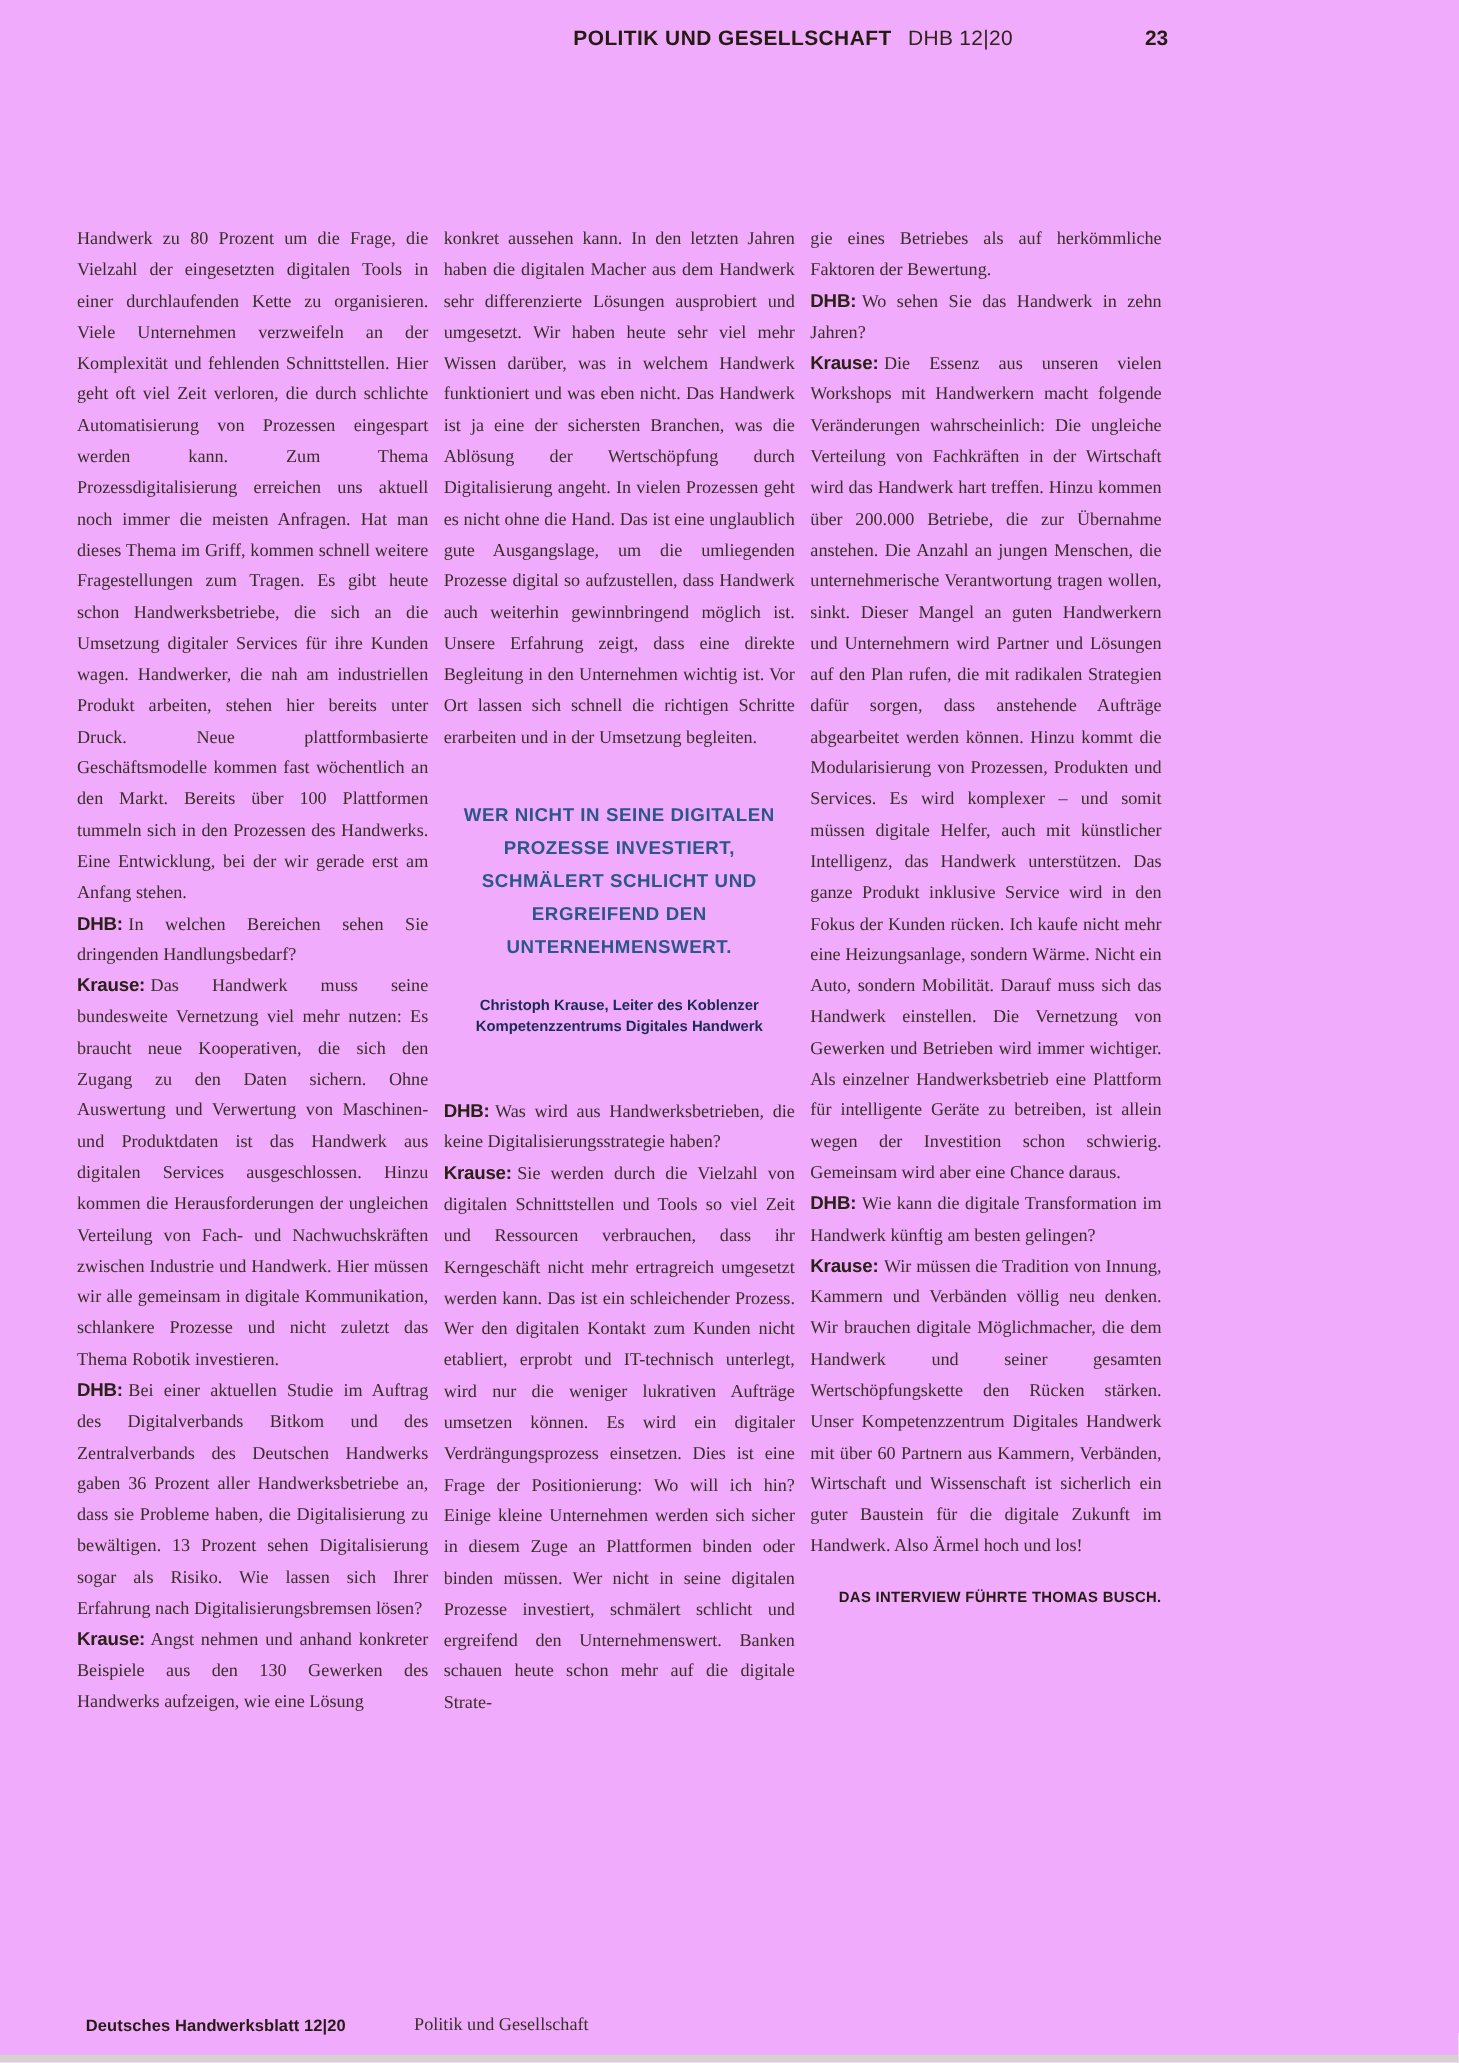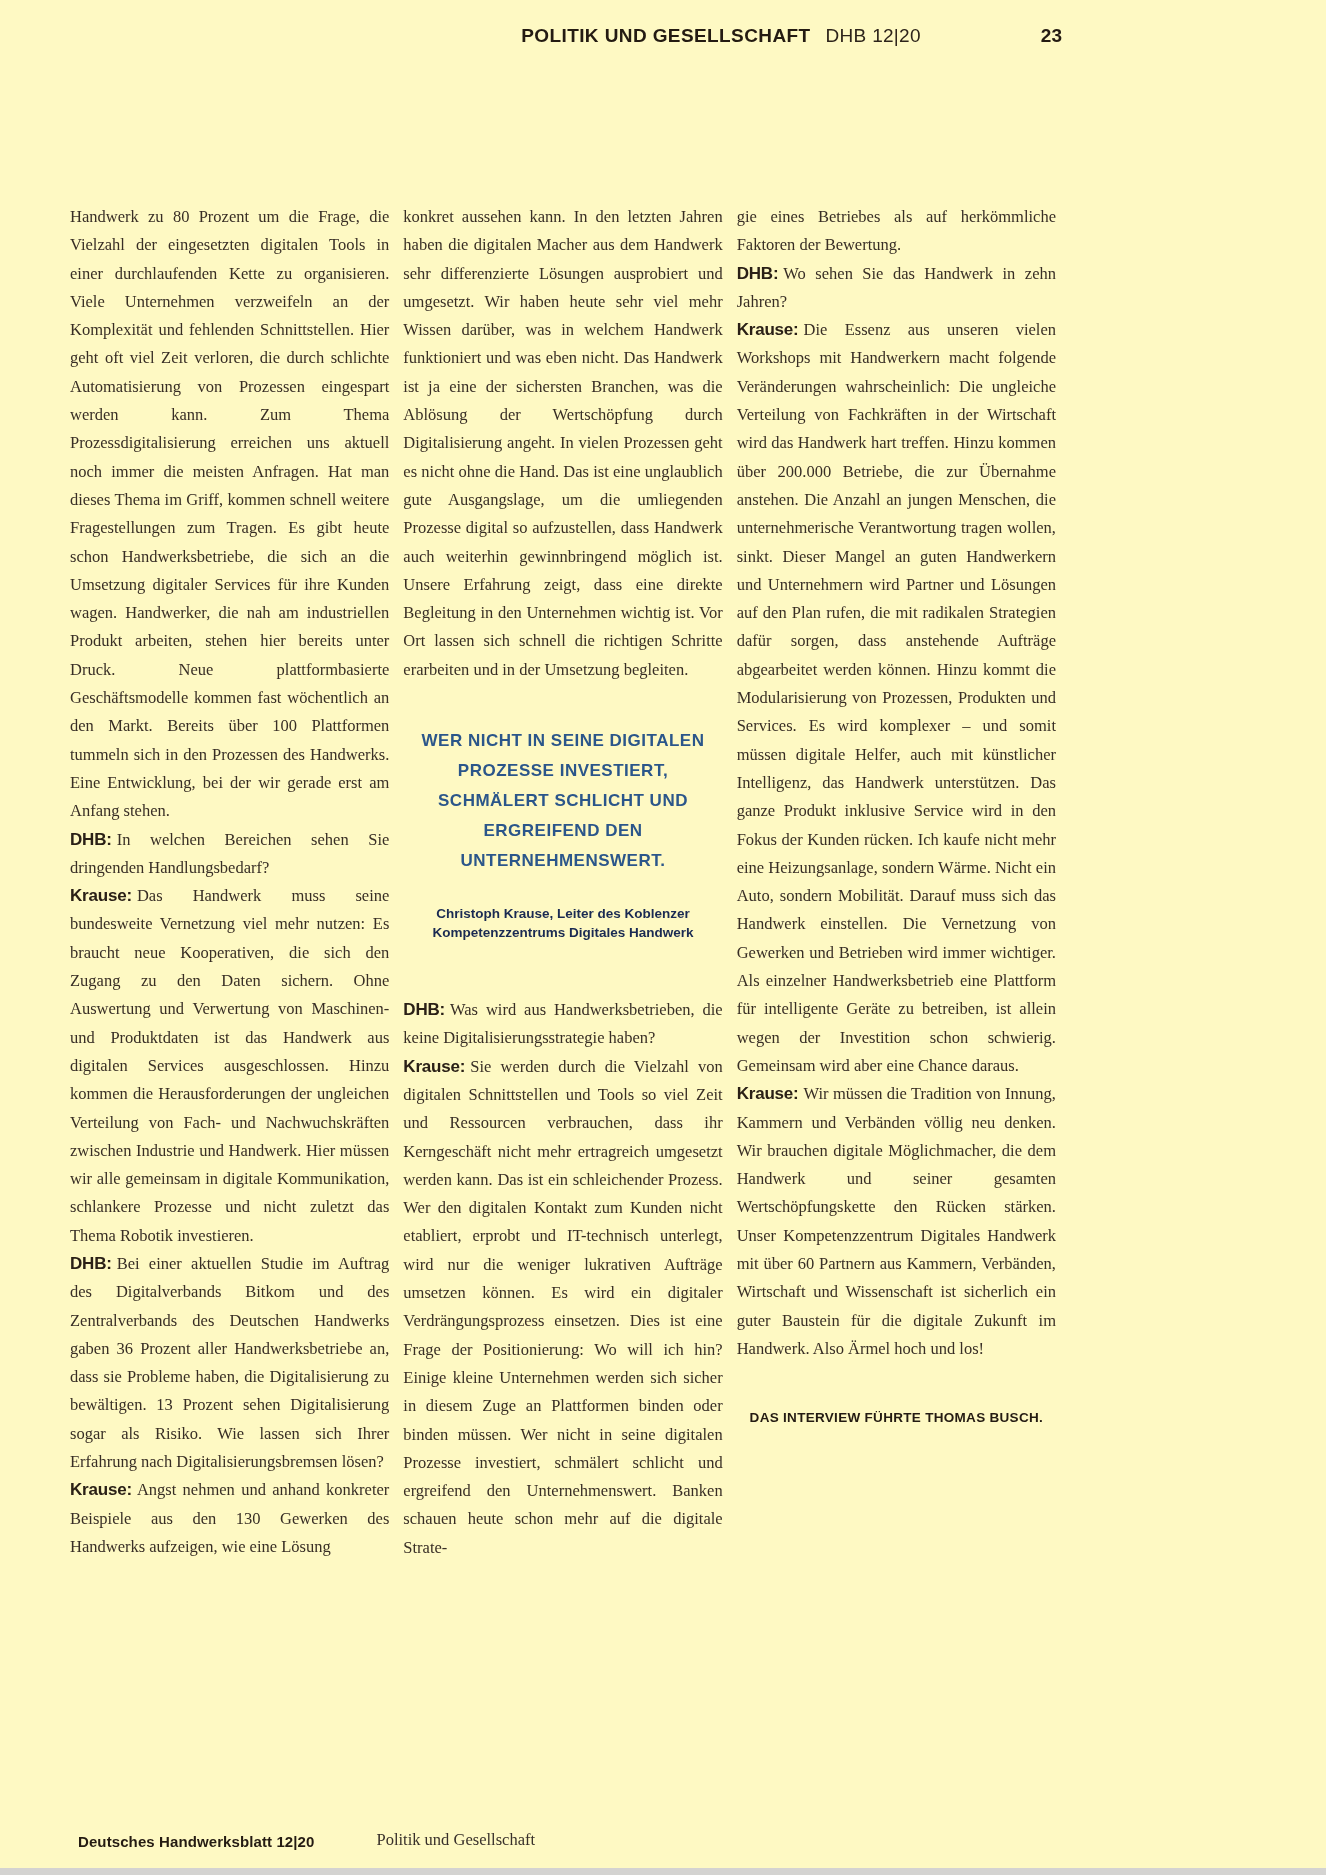--- a/index.html
+++ b/index.html
@@ -1,19 +1,19 @@
 <!DOCTYPE html>
 <html lang="de"><head>
 <meta charset="utf-8">
 <style>
   * { margin:0; padding:0; box-sizing:border-box; }
   html,body { background:#ffffff; }
   .page {
     position:relative; width:1326px; height:1875px;
-    background:#fef9c3; overflow:hidden;
+    background:#f0abfc; overflow:hidden;
     font-family:"Liberation Serif", serif; color:#382e25;
   }
   
   .header {
     position:absolute; top:25px; left:78px; width:984px;
     display:flex; align-items:baseline; justify-content:flex-end;
     font-family:"Liberation Sans", sans-serif; color:#241b12;
   }
   .header .section { font-weight:bold; font-size:19px; letter-spacing:0.4px; }
   .header .issue  { font-weight:normal; font-size:19px; margin-left:15px; color:#2d241a; letter-spacing:0.3px; }
@@ -42,21 +42,21 @@
     font-weight:bold; font-size:17px; line-height:30px;
     letter-spacing:0.5px; color:#2b568a; text-transform:uppercase;
   }
   .quote-attr {
     margin-top:28px; font-weight:bold; font-size:13.5px;
     line-height:19px; color:#1a2a52;
   }
 
   
   .credit {
-    margin-top:41px; text-align:center;
+    margin-top:18px; text-align:right;
     font-family:"Liberation Sans", sans-serif; font-weight:bold;
     font-size:13.5px; letter-spacing:0.3px; color:#241b12; hyphens:none;
   }
 
   
   .footer { position:absolute; left:78px; top:1830px; display:flex; align-items:flex-end; }
   .footer .mag {
     font-family:"Liberation Sans", sans-serif; font-weight:bold;
     font-size:15px; letter-spacing:0.1px; color:#241b12;
   }
@@ -109,20 +109,23 @@
 
     <div class="col">
       <p class="body">gie eines Betriebes als auf herkömmliche Faktoren der Bewertung.</p>
       <p class="body gap">
         <span class="speaker">DHB:</span><span>Wo sehen Sie das Handwerk in zehn Jahren?</span>
       </p>
       <p class="body">
         <span class="speaker">Krause:</span><span>Die Essenz aus unseren vielen Workshops mit Handwerkern macht folgende Veränderungen wahrscheinlich: Die ungleiche Verteilung von Fachkräften in der Wirtschaft wird das Handwerk hart treffen. Hinzu kommen über 200.000 Betriebe, die zur Übernahme anstehen. Die Anzahl an jungen Menschen, die unternehmerische Verantwortung tragen wollen, sinkt. Dieser Mangel an guten Handwerkern und Unternehmern wird Partner und Lösungen auf den Plan rufen, die mit radikalen Strategien dafür sorgen, dass anstehende Aufträge abgearbeitet werden können. Hinzu kommt die Modularisierung von Prozessen, Produkten und Services. Es wird komplexer – und somit müssen digitale Helfer, auch mit künstlicher Intelligenz, das Handwerk unterstützen. Das ganze Produkt inklusive Service wird in den Fokus der Kunden rücken. Ich kaufe nicht mehr eine Heizungsanlage, sondern Wärme. Nicht ein Auto, sondern Mobilität. Darauf muss sich das Handwerk einstellen. Die Vernetzung von Gewerken und Betrieben wird immer wichtiger. Als einzelner Handwerksbetrieb eine Plattform für intelligente Geräte zu betreiben, ist allein wegen der Investition schon schwierig. Gemeinsam wird aber eine Chance daraus.</span>
       </p>
       <p class="body">
+        <span class="speaker">DHB:</span><span>Wie kann die digitale Transformation im Handwerk künftig am besten gelingen?</span>
+      </p>
+      <p class="body">
         <span class="speaker">Krause:</span><span>Wir müssen die Tradition von Innung, Kammern und Verbänden völlig neu denken. Wir brauchen digitale Möglichmacher, die dem Handwerk und seiner gesamten Wertschöpfungskette den Rücken stärken. Unser Kompetenzzentrum Digitales Handwerk mit über 60 Partnern aus Kammern, Verbänden, Wirtschaft und Wissenschaft ist sicherlich ein guter Baustein für die digitale Zukunft im Handwerk. Also Ärmel hoch und los!</span>
       </p>
       <p class="credit">DAS INTERVIEW FÜHRTE THOMAS BUSCH.</p>
     </div>
 
   </div>
 
   <div class="footer">
     <span class="mag">Deutsches Handwerksblatt 12|20</span>
     <span class="sec">Politik und Gesellschaft</span>

